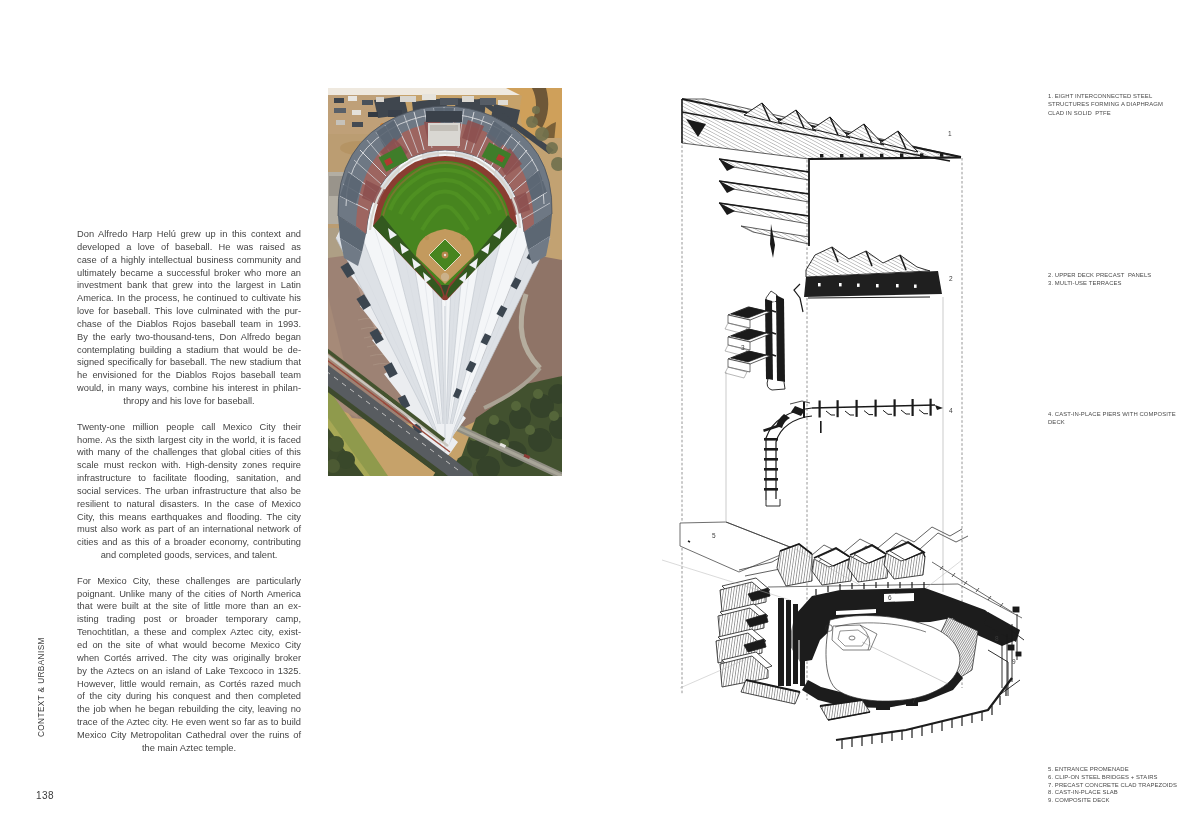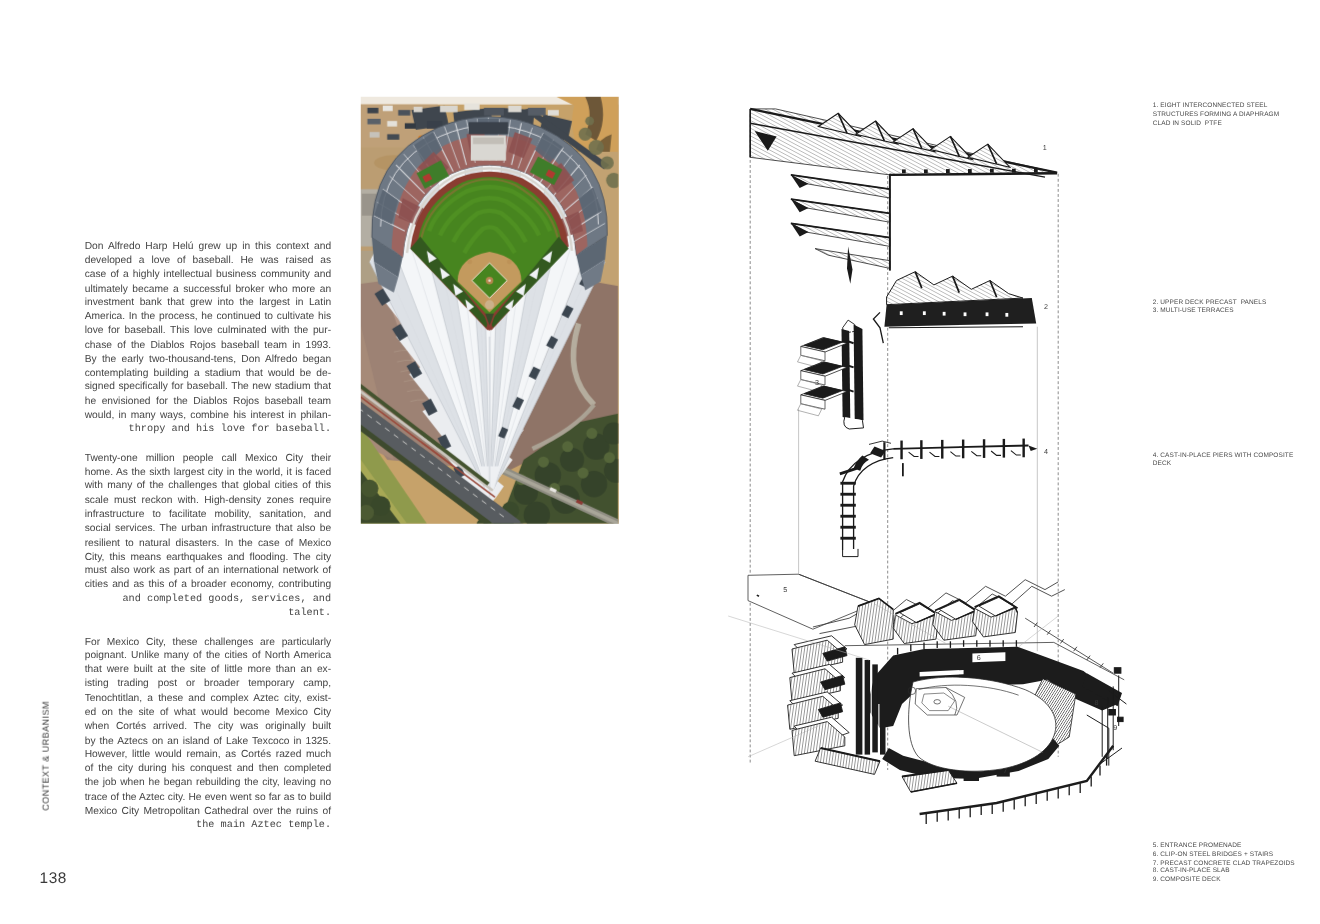--- a/index.html
+++ b/index.html
@@ -1,26 +1,26 @@
 <!DOCTYPE html>
 <html><head>
 <meta charset="utf-8">
 <style>
 html,body{margin:0;padding:0;}
 body{width:1200px;height:840px;background:#ffffff;position:relative;overflow:hidden;
      font-family:"Liberation Sans",sans-serif;}
 .abs{position:absolute;}
 .txt{transform:translateZ(0);}
-.col{left:77px;top:217px;width:224px;font-size:9.3px;line-height:12.85px;color:#454545;}
+.col{left:77px;top:228px;width:224px;font-size:9.3px;line-height:12.85px;color:#454545;}
 .jl{text-align:justify;text-align-last:justify;white-space:normal;}
-.ll{text-align:right;font-family:Liberation Mono, monospace;}
+.ll{text-align:center;}
 .gap{height:12.85px;}
 .sidebar{left:37px;top:737px;transform-origin:0 0;transform:rotate(-90deg) translateZ(0);
          font-size:8.2px;letter-spacing:0.42px;color:#3a3a3a;white-space:nowrap;}
-.pagenum{left:36px;top:790px;font-size:14px;color:#3a3a3a;letter-spacing:0.5px;}
+.pagenum{left:36px;top:790px;font-size:10px;color:#3a3a3a;letter-spacing:0.5px;}
 .ann{color:#4a4a4a;font-size:5.9px;line-height:8.3px;letter-spacing:0.1px;}
 </style>
 </head>
 <body>
 
 <div class="abs txt col">
 <div class="jl">Don Alfredo Harp Helú grew up in this context and</div>
 <div class="jl">developed a love of baseball. He was raised as</div>
 <div class="jl">case of a highly intellectual business community and</div>
 <div class="jl">ultimately became a successful broker who more an</div>
@@ -32,35 +32,35 @@
 <div class="jl">contemplating building a stadium that would be de-</div>
 <div class="jl">signed specifically for baseball. The new stadium that</div>
 <div class="jl">he envisioned for the Diablos Rojos baseball team</div>
 <div class="jl">would, in many ways, combine his interest in philan-</div>
 <div class="ll">thropy and his love for baseball.</div>
 <div class="gap"></div>
 <div class="jl">Twenty-one million people call Mexico City their</div>
 <div class="jl">home. As the sixth largest city in the world, it is faced</div>
 <div class="jl">with many of the challenges that global cities of this</div>
 <div class="jl">scale must reckon with. High-density zones require</div>
-<div class="jl">infrastructure to facilitate mobility, sanitation, and</div>
+<div class="jl">infrastructure to facilitate flooding, sanitation, and</div>
 <div class="jl">social services. The urban infrastructure that also be</div>
 <div class="jl">resilient to natural disasters. In the case of Mexico</div>
 <div class="jl">City, this means earthquakes and flooding. The city</div>
 <div class="jl">must also work as part of an international network of</div>
 <div class="jl">cities and as this of a broader economy, contributing</div>
 <div class="ll">and completed goods, services, and talent.</div>
 <div class="gap"></div>
 <div class="jl">For Mexico City, these challenges are particularly</div>
 <div class="jl">poignant. Unlike many of the cities of North America</div>
 <div class="jl">that were built at the site of little more than an ex-</div>
 <div class="jl">isting trading post or broader temporary camp,</div>
 <div class="jl">Tenochtitlan, a these and complex Aztec city, exist-</div>
 <div class="jl">ed on the site of what would become Mexico City</div>
-<div class="jl">when Cortés arrived. The city was originally built</div>
+<div class="jl">when Cortés arrived. The city was originally broker</div>
 <div class="jl">by the Aztecs on an island of Lake Texcoco in 1325.</div>
 <div class="jl">However, little would remain, as Cortés razed much</div>
 <div class="jl">of the city during his conquest and then completed</div>
 <div class="jl">the job when he began rebuilding the city, leaving no</div>
 <div class="jl">trace of the Aztec city. He even went so far as to build</div>
 <div class="jl">Mexico City Metropolitan Cathedral over the ruins of</div>
 <div class="ll">the main Aztec temple.</div>
 </div>
 
 <div class="abs txt sidebar">CONTEXT &amp; URBANISM</div>

